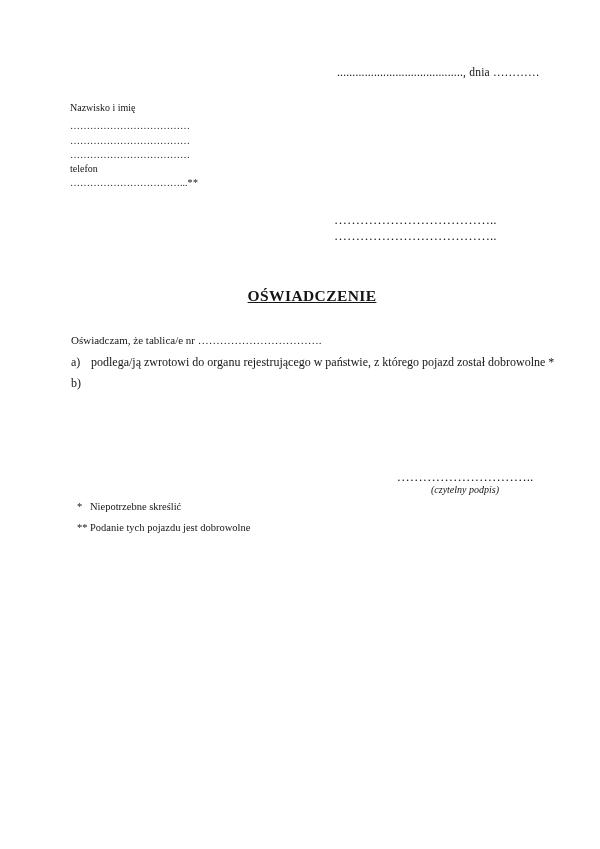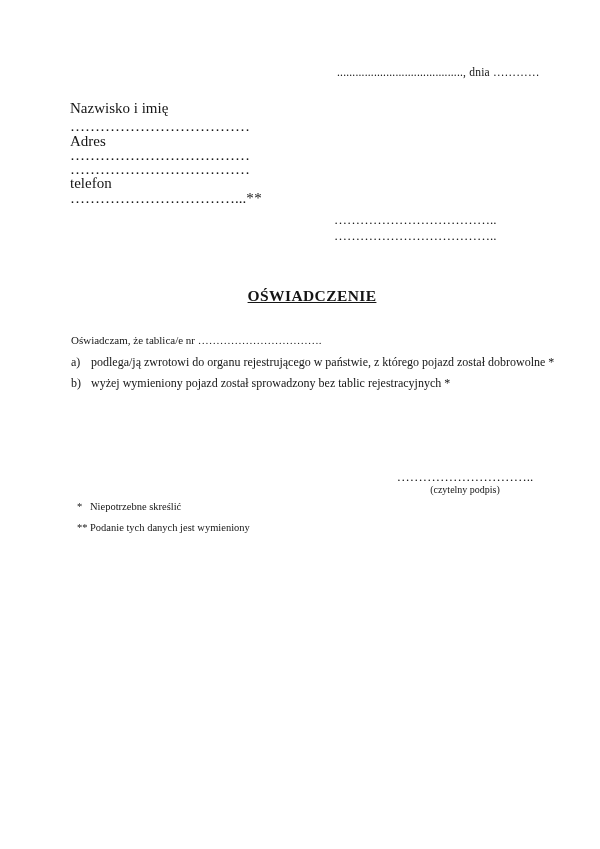--- a/index.html
+++ b/index.html
@@ -23,21 +23,21 @@
     font-size: 11.5px;
     line-height: 13px;
     white-space: nowrap;
     letter-spacing: 0.2px;
   }
   .sender {
     position: absolute;
     top: 101px;
     left: 70px;
     width: 230px;
-    font-size: 15px;
+    font-size: 10px;
     line-height: 14.3px;
     white-space: nowrap;
   }
   .sender .gap-top { margin-top: 4px; }
   .recipient {
     position: absolute;
     top: 212px;
     left: 334px;
     width: 230px;
     font-size: 13px;
@@ -88,20 +88,21 @@
   }
   .signature .sig-dots {
     font-size: 13px;
     line-height: 13px;
     white-space: nowrap;
   }
   .signature .sig-caption {
     font-size: 10px;
     line-height: 11px;
     margin-top: 1px;
+    font-style: italic;
   }
   .footnotes {
     position: absolute;
     top: 501px;
     left: 77px;
     font-size: 10.5px;
   }
   .footnote-row {
     display: flex;
     line-height: 11px;
@@ -117,21 +118,20 @@
 </head>
 <body>
 
 <div class="page">
 
   <div class="date-line"><span>.........................................</span><span>, dnia </span><span>…………</span></div>
 
   <div class="sender">
     <div>Nazwisko i imię</div>
     <div class="gap-top">………………………………</div>
-    <div>Adres</div>
     <div>………………………………</div>
     <div>………………………………</div>
     <div>telefon</div>
     <div><span>……………………………...</span><span class="fn-ref">**</span></div>
   </div>
 
   <div class="recipient">
     <div>………………………………..</div>
     <div>………………………………..</div>
   </div>
@@ -140,34 +140,33 @@
 
   <div class="statement">
     <div class="st-line"><span>Oświadczam, że tablica/e nr </span><span>…………………………….</span></div>
     <div class="options">
       <div class="option-row">
         <span class="marker">a)</span>
         <span>podlega/ją zwrotowi do organu rejestrującego w państwie, z którego pojazd został dobrowolne *</span>
       </div>
       <div class="option-row">
         <span class="marker">b)</span>
-        <span>wyżej wymieniony pojazd został sprowadzony bez tablic rejestracyjnych *</span>
       </div>
     </div>
   </div>
 
   <div class="signature">
     <div class="sig-dots">…………………………..</div>
     <div class="sig-caption">(czytelny podpis)</div>
   </div>
 
   <div class="footnotes">
     <div class="footnote-row">
       <span class="fn-marker">*</span>
       <span>Niepotrzebne skreślić</span>
     </div>
     <div class="footnote-row">
       <span class="fn-marker">**</span>
-      <span>Podanie tych danych jest wymieniony</span>
+      <span>Podanie tych pojazdu jest dobrowolne</span>
     </div>
   </div>
 
 </div>
 
 </body></html>

